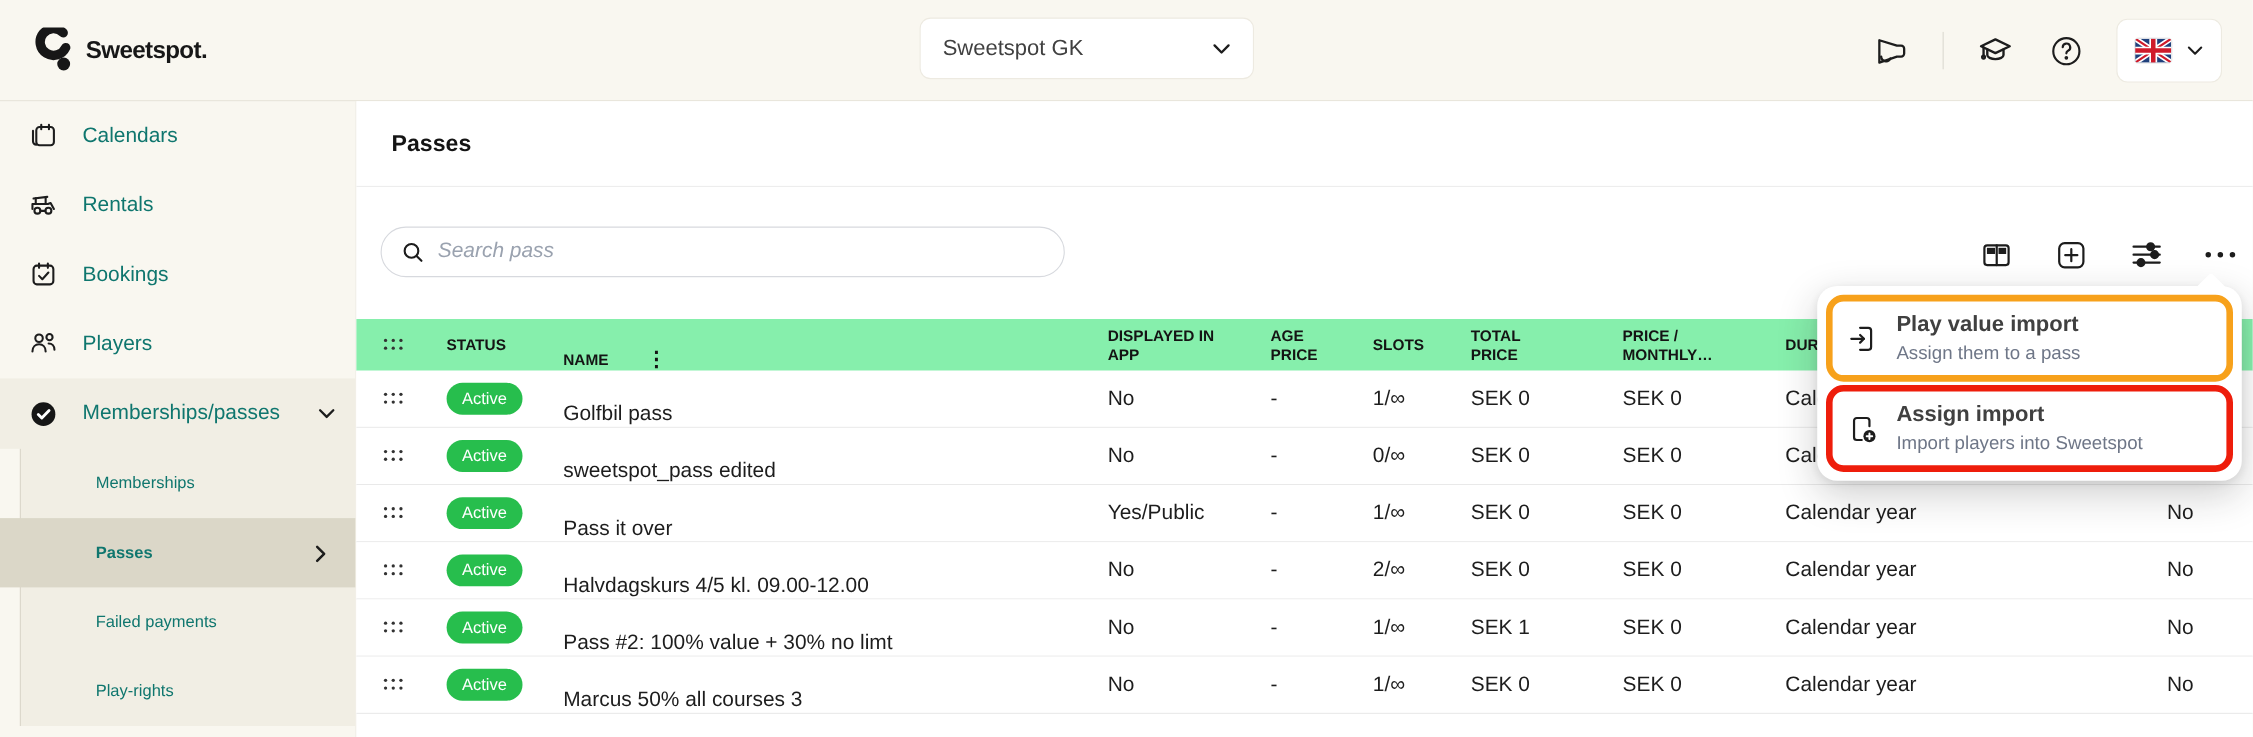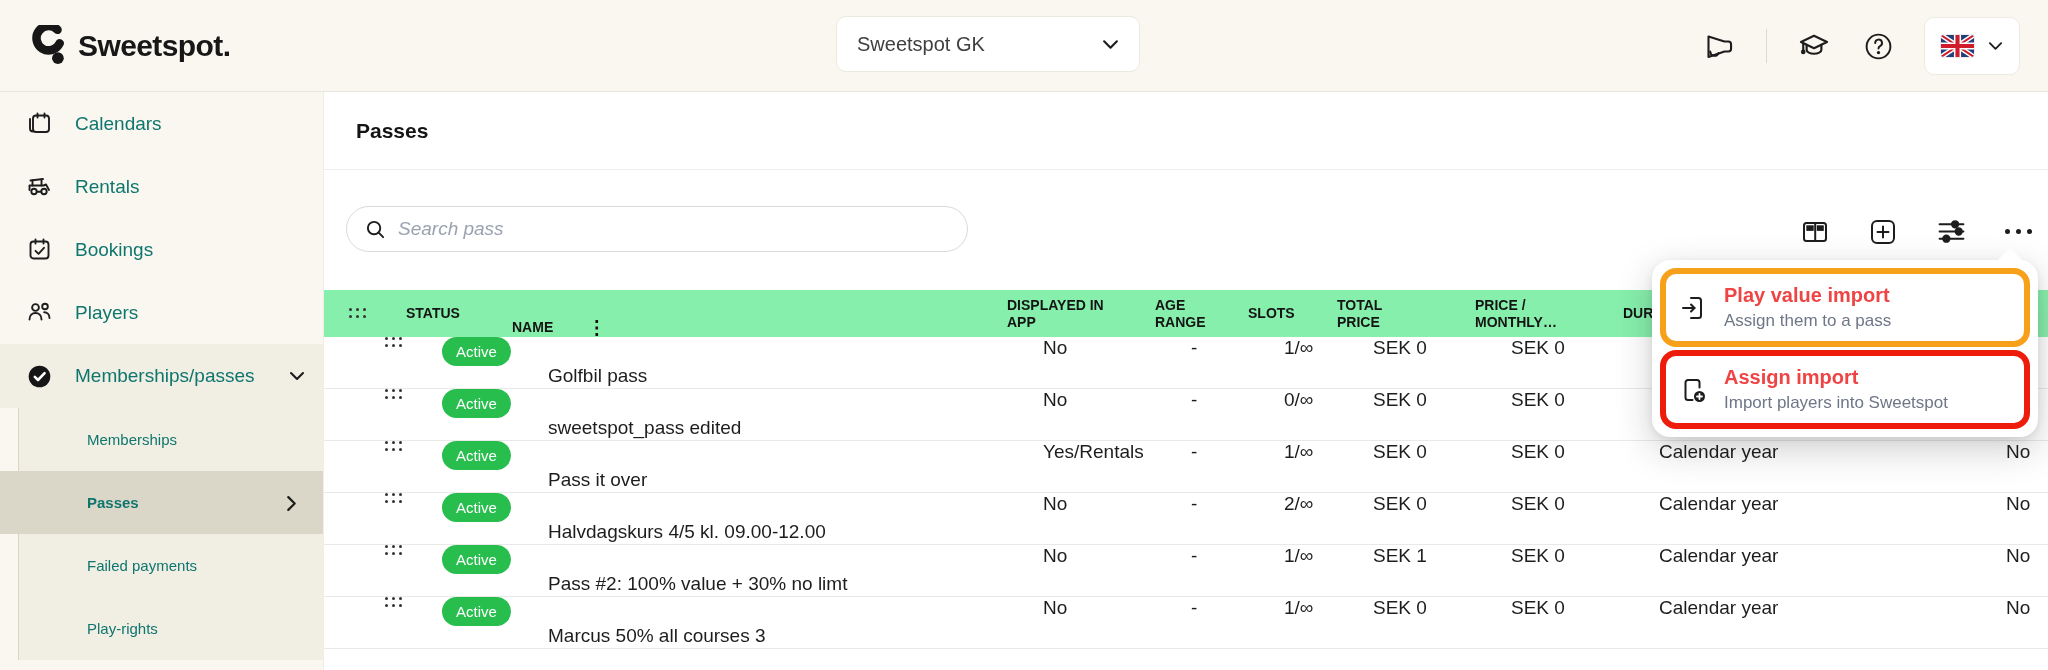--- a/index.html
+++ b/index.html
@@ -8,21 +8,21 @@
     position:relative; background:#f9f7f0; overflow:hidden;
     font-family:"Liberation Sans", sans-serif; color:#1a1a1a;
   }
   svg { display:block; }
   .stroke { fill:none; stroke:#1d1d1d; stroke-width:1.9; stroke-linecap:round; stroke-linejoin:round; }
 
   
   .topbar { position:absolute; top:0; left:0; width:2048px; height:92px;
             border-bottom:1px solid #e7e4da; display:flex; align-items:center; }
   .logo { display:flex; align-items:center; gap:12px; margin-left:30px; }
-  .logo-text { font-size:30px; font-weight:800; letter-spacing:-0.6px; color:#171717; }
+  .logo-text { font-size:22px; font-weight:800; letter-spacing:-0.6px; color:#171717; }
   .club-btn { position:absolute; left:836px; top:16px; width:304px; height:56px; background:#fff;
               border:1px solid #edeae1; border-radius:10px; display:flex; align-items:center;
               justify-content:space-between; padding:0 20px; font-size:20px; color:#404040; cursor:pointer; }
   .top-right { position:absolute; right:28px; top:0; height:92px; display:flex; align-items:center; gap:28px; }
   .vdiv { width:1px; height:34px; background:#dcd9d0; }
   .icon-btn { background:none; border:none; cursor:pointer; padding:2px; }
   .lang-btn { height:58px; background:#fff; border:1px solid #edeae1; border-radius:10px;
               display:flex; align-items:center; gap:14px; padding:0 16px; cursor:pointer; }
   .flag-wrap { width:33px; height:22px; border-radius:3px; overflow:hidden; box-shadow:0 0 0 1px rgba(0,0,0,.08); }
 
@@ -53,22 +53,22 @@
                padding:0 18px; gap:12px; }
   .searchbox input { border:none; outline:none; width:100%; background:transparent;
                      font-size:19px; font-style:italic; color:#737373; font-family:"Liberation Sans",sans-serif; }
   .searchbox input::placeholder { color:#9aa2af; font-style:italic; }
   .toolbar { position:absolute; right:14px; top:8px; display:flex; align-items:center; gap:34px; }
 
   
   .table { margin-top:37px; }
   .thead { height:47px; background:#86efac; display:flex; align-items:center;
            font-size:14px; font-weight:700; color:#141414; line-height:1.18; }
-  .trow { height:52px; display:flex; align-items:flex-start; border-bottom:1px solid #e9e9e9;
-          font-size:19px; color:#1d1d1d; background:#fff; cursor:pointer;padding-left:36px; }
+  .trow { height:52px; display:flex; align-items:center; border-bottom:1px solid #e9e9e9;
+          font-size:19px; color:#1d1d1d; background:#fff; cursor:pointer; }
   .cell { flex:none; }
   .c-drag { width:82px; padding-left:25px; }
   .c-status { width:106px; }
   .c-name { width:495px; display:flex; align-items:center;margin-top:28px; }
   .c-disp { width:148px; }
   .c-age { width:93px; }
   .c-slots { width:89px; }
   .c-total { width:138px; }
   .c-price { width:148px; }
   .c-dur { width:335px; }
@@ -88,21 +88,21 @@
   
   .popup { position:absolute; left:1652px; top:260px; width:386px; background:#fff; border-radius:18px;
            box-shadow:0 12px 36px rgba(30,30,30,.22), 0 2px 8px rgba(0,0,0,.08); padding:8px; z-index:30; }
   .notch { position:absolute; top:-8px; right:18px; width:20px; height:20px; background:#fff;
            transform:rotate(45deg); border-radius:3px; }
   .hl { border:6px solid transparent; border-radius:16px; background:#fff; position:relative; z-index:2; }
   .hl-orange { border-color:#f7a11b; margin-bottom:3px; }
   .hl-red { border-color:#ee1d0b; }
   .menu-item { display:flex; align-items:center; gap:16px; padding:10px 12px; cursor:pointer; }
   .mi-text { display:flex; flex-direction:column; }
-  .mi-title { font-size:20px; font-weight:700; color:#ef4444; }
+  .mi-title { font-size:20px; font-weight:700; color:#404040; }
   .mi-sub { font-size:17px; color:#6e7687; margin-top:4px; }
 </style>
 </head>
 <body>
 
 <header class="topbar">
   <div class="logo">
     <span>
       <svg width="36" height="42" viewBox="0 0 40 46">
         <path d="M30.5 5 a13.5 13.5 0 1 0 2.5 15" fill="none" stroke="#171717" stroke-width="9.5" stroke-linecap="round"></path>
@@ -321,21 +321,21 @@
       </div>
       <div class="cell c-status">STATUS</div>
       <div class="cell c-name">
         <span>NAME</span>
         <span class="vdots">⋮</span>
       </div>
       <div class="cell c-disp">
           <span class="h-constrain-disp">DISPLAYED IN APP</span>
         </div>
       <div class="cell c-age">
-          <span class="h-constrain-age">AGE RANGE</span>
+          <span class="h-constrain-age">AGE PRICE</span>
         </div>
       <div class="cell c-slots">SLOTS</div>
       <div class="cell c-total">
           <span class="h-constrain-total">TOTAL PRICE</span>
         </div>
       <div class="cell c-price">
           <span class="h-constrain-price">PRICE / MONTHLY…</span>
         </div>
       <div class="cell c-dur">DURATION</div>
       <div class="cell c-last"></div>
@@ -391,21 +391,21 @@
             <i></i>
             <i></i>
             <i></i>
             <i></i>
             <i></i>
             <i></i>
           </span>
         </div>
       <div class="cell c-status"><span class="badge">Active</span></div>
       <div class="cell c-name">Pass it over</div>
-      <div class="cell c-disp">Yes/Rentals</div>
+      <div class="cell c-disp">Yes/Public</div>
       <div class="cell c-age">-</div>
       <div class="cell c-slots">1/∞</div>
       <div class="cell c-total">SEK 0</div>
       <div class="cell c-price">SEK 0</div>
       <div class="cell c-dur">Calendar year</div>
       <div class="cell c-last">No</div>
     </div>
 
     <div class="trow">
       <div class="cell c-drag">

